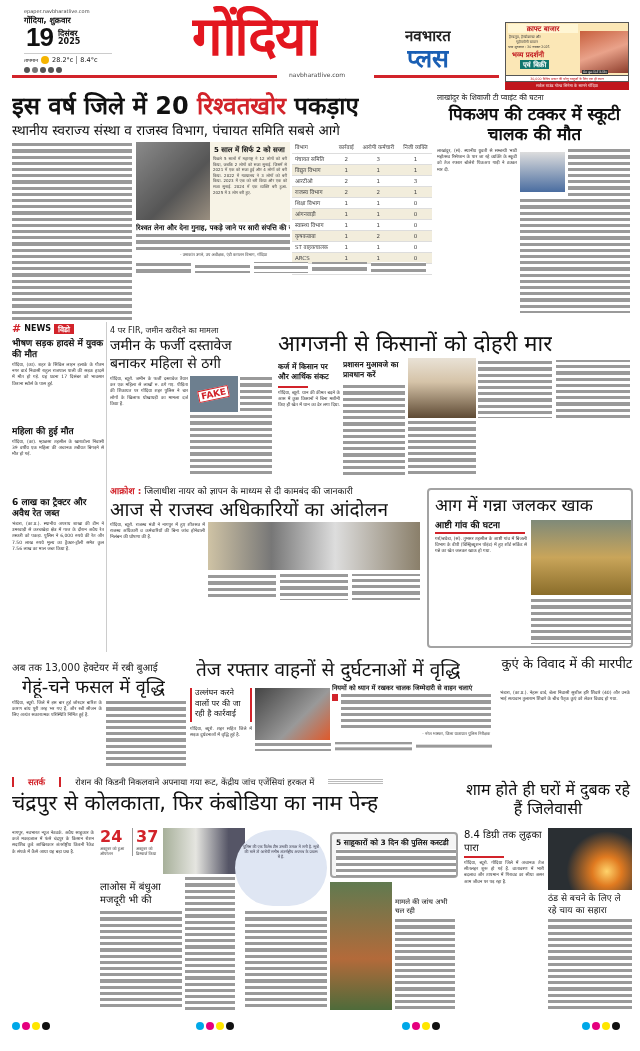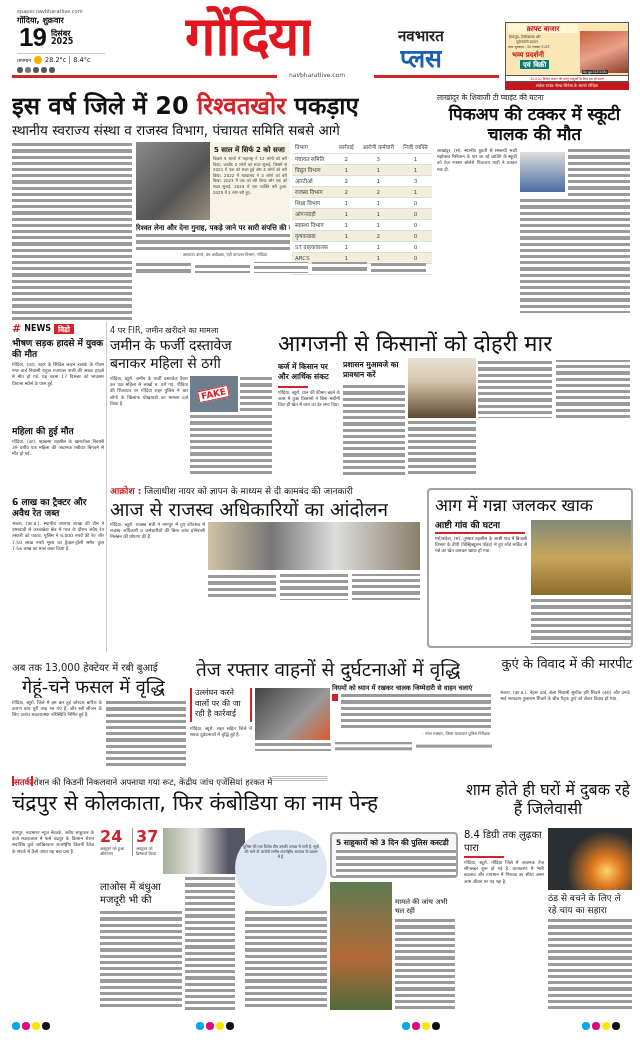--- a/index.html
+++ b/index.html
@@ -13,21 +13,21 @@
 .tbl{border-collapse:collapse;font-size:5.5px}
 .tbl td,.tbl th{border-bottom:1px solid #ddd;padding:0 3px;height:11px;color:#444;font-weight:normal;text-align:center}
 .tbl td:first-child,.tbl th:first-child{text-align:left}
 .tbl tr:nth-child(even) td{background:#f2eddc}
 .cmyk span{display:inline-block;width:8px;height:8px;border-radius:50%;margin-right:2px}
 .box{border:2px solid #a3a3a3;border-radius:4px}
 </style>
 </head>
 <body>
 
-<div class="abs" style="left:5px;top:0;width:560px;height:75px">
+<div class="abs" style="left:12px;top:0;width:560px;height:75px">
   <div class="abs" style="left:12px;top:8px;font-size:5px;color:#444">epaper.navbharatlive.com</div>
   <div class="abs" style="left:12px;top:14px;font-size:8px;font-weight:bold">गोंदिया, शुक्रवार</div>
   <div class="abs" style="left:14px;top:22px;font-size:26px;font-weight:bold;letter-spacing:-1px;font-family:'Liberation Sans',sans-serif">19</div>
   <div class="abs" style="left:46px;top:27px;font-size:8px;font-weight:bold">दिसंबर</div>
   <div class="abs" style="left:46px;top:37px;font-size:8px;font-weight:bold">2025</div>
   <div class="abs" style="left:12px;top:53px;width:88px;height:1px;background:#ccc"></div>
   <div class="abs" style="left:12px;top:56px;font-size:5px;display:flex;align-items:center;gap:3px">
     <span>तापमान</span>
     <span style="width:8px;height:8px;border-radius:50%;background:#f5b400;display:inline-block"></span>
     <span style="font-size:6.5px">28.2°c</span>
@@ -269,21 +269,21 @@
     </div>
   <div style="position:absolute;right:2px;top:48px;font-size:4px;color:#333">- नरेश भास्कर, जिला यातायात पुलिस निरीक्षक</div>
 </div>
 <div class="abs txt" style="left:255px;top:742px;width:237px;height:26px;column-count:3;column-gap:4px">
     <span class="fill" style="height:26px"></span>
   </div>
 
 <div class="abs hl" style="left:500px;top:656px;width:134px;font-size:13px;line-height:15px;white-space:normal;text-align:center;font-weight:normal">कुएं के विवाद में की मारपीट</div>
 <div class="abs txt" style="left:500px;top:690px;width:130px;height:80px">भंडारा, (का.प्र.). नेहरू वार्ड, बेला निवासी सुशील हरि शिवारे (40) और उनके भाई सत्यवान तुलाराम शिवारे के बीच पैतृक कुएं को लेकर विवाद हो गया.</div>
 
-<div class="abs" style="left:12px;top:776px;font-size:8.5px;white-space:nowrap;display:flex;gap:0">
+<div class="abs" style="left:12px;top:776px;font-size:8.5px;white-space:nowrap;display:flex;align-items:center;gap:14px">
   <span style="width:2px;height:10px;background:#d2232a;display:inline-block"></span>
   <span style="color:#d2232a;font-weight:bold">सतर्क</span>
   <span style="width:2px;height:10px;background:#d2232a;display:inline-block"></span>
   <span>रोशन की किडनी निकलवाने अपनाया गया रूट, केंद्रीय जांच एजेंसियां हरकत में</span>
   <span style="width:55px;height:6px;display:inline-block;background:repeating-linear-gradient(#bbb 0,#bbb 1px,#fff 1px,#fff 2px)"></span>
 </div>
 <div class="abs hl" style="left:12px;top:788px;font-size:21px;font-weight:normal">चंद्रपुर से कोलकाता, फिर कंबोडिया का नाम पेन्ह</div>
 <div class="abs txt" style="left:12px;top:830px;width:82px;height:180px">नागपुर, नवभारत न्यूज नेटवर्क. अवैध साहूकार के कर्ज मकड़जाल में फंसे चंद्रपुर के किसान रोशन सदाशिव कुडे आखिरकार अंतर्राष्ट्रीय किडनी रैकेट के संपर्क में कैसे आया यह बड़ा प्रश्न है.</div>
 <div class="abs" style="left:100px;top:828px;width:30px">
   <div style="font-size:16px;font-weight:bold;color:#d2232a;line-height:18px">24</div>

